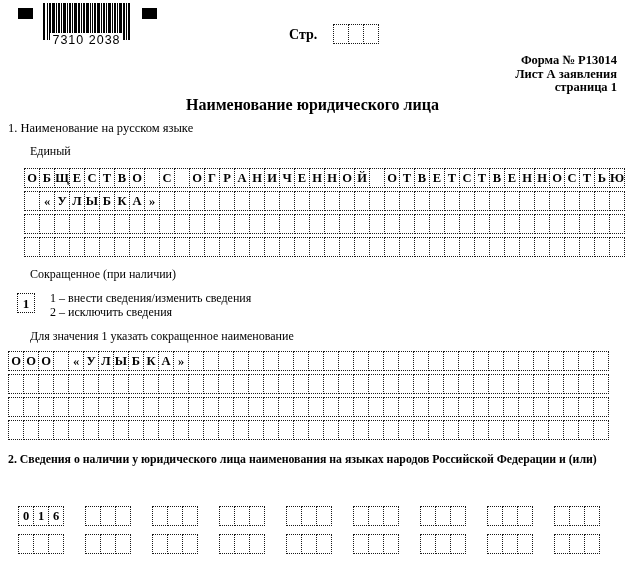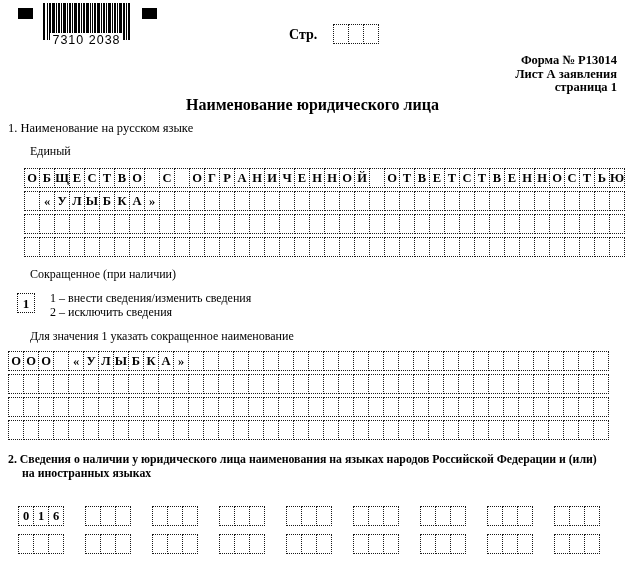--- a/index.html
+++ b/index.html
@@ -135,21 +135,20 @@
 
   <div class="abs" id="grid-short">
       <div class="grid-row"><span class="cell">О</span><span class="cell">О</span><span class="cell">О</span><span class="cell"></span><span class="cell">«</span><span class="cell">У</span><span class="cell">Л</span><span class="cell">Ы</span><span class="cell">Б</span><span class="cell">К</span><span class="cell">А</span><span class="cell">»</span><span class="cell"></span><span class="cell"></span><span class="cell"></span><span class="cell"></span><span class="cell"></span><span class="cell"></span><span class="cell"></span><span class="cell"></span><span class="cell"></span><span class="cell"></span><span class="cell"></span><span class="cell"></span><span class="cell"></span><span class="cell"></span><span class="cell"></span><span class="cell"></span><span class="cell"></span><span class="cell"></span><span class="cell"></span><span class="cell"></span><span class="cell"></span><span class="cell"></span><span class="cell"></span><span class="cell"></span><span class="cell"></span><span class="cell"></span><span class="cell"></span><span class="cell"></span></div>
       <div class="grid-row"><span class="cell"></span><span class="cell"></span><span class="cell"></span><span class="cell"></span><span class="cell"></span><span class="cell"></span><span class="cell"></span><span class="cell"></span><span class="cell"></span><span class="cell"></span><span class="cell"></span><span class="cell"></span><span class="cell"></span><span class="cell"></span><span class="cell"></span><span class="cell"></span><span class="cell"></span><span class="cell"></span><span class="cell"></span><span class="cell"></span><span class="cell"></span><span class="cell"></span><span class="cell"></span><span class="cell"></span><span class="cell"></span><span class="cell"></span><span class="cell"></span><span class="cell"></span><span class="cell"></span><span class="cell"></span><span class="cell"></span><span class="cell"></span><span class="cell"></span><span class="cell"></span><span class="cell"></span><span class="cell"></span><span class="cell"></span><span class="cell"></span><span class="cell"></span><span class="cell"></span></div>
       <div class="grid-row"><span class="cell"></span><span class="cell"></span><span class="cell"></span><span class="cell"></span><span class="cell"></span><span class="cell"></span><span class="cell"></span><span class="cell"></span><span class="cell"></span><span class="cell"></span><span class="cell"></span><span class="cell"></span><span class="cell"></span><span class="cell"></span><span class="cell"></span><span class="cell"></span><span class="cell"></span><span class="cell"></span><span class="cell"></span><span class="cell"></span><span class="cell"></span><span class="cell"></span><span class="cell"></span><span class="cell"></span><span class="cell"></span><span class="cell"></span><span class="cell"></span><span class="cell"></span><span class="cell"></span><span class="cell"></span><span class="cell"></span><span class="cell"></span><span class="cell"></span><span class="cell"></span><span class="cell"></span><span class="cell"></span><span class="cell"></span><span class="cell"></span><span class="cell"></span><span class="cell"></span></div>
       <div class="grid-row"><span class="cell"></span><span class="cell"></span><span class="cell"></span><span class="cell"></span><span class="cell"></span><span class="cell"></span><span class="cell"></span><span class="cell"></span><span class="cell"></span><span class="cell"></span><span class="cell"></span><span class="cell"></span><span class="cell"></span><span class="cell"></span><span class="cell"></span><span class="cell"></span><span class="cell"></span><span class="cell"></span><span class="cell"></span><span class="cell"></span><span class="cell"></span><span class="cell"></span><span class="cell"></span><span class="cell"></span><span class="cell"></span><span class="cell"></span><span class="cell"></span><span class="cell"></span><span class="cell"></span><span class="cell"></span><span class="cell"></span><span class="cell"></span><span class="cell"></span><span class="cell"></span><span class="cell"></span><span class="cell"></span><span class="cell"></span><span class="cell"></span><span class="cell"></span><span class="cell"></span></div>
     </div>
 
   <div class="abs" id="sec2-heading">
     <div class="line1">2. Сведения о наличии у юридического лица наименования на языках народов Российской Федерации и (или)</div>
-    <div class="line2">на иностранных языках</div>
   </div>
 
 
   <div class="abs" id="code-grid">
       <div class="code-row"><span class="code-group"><span class="cell" style="width: 16px;">0</span><span class="cell" style="width: 16px;">1</span><span class="cell" style="width: 16px;">6</span></span><span class="code-group"><span class="cell" style="width: 16px;"></span><span class="cell" style="width: 16px;"></span><span class="cell" style="width: 16px;"></span></span><span class="code-group"><span class="cell" style="width: 16px;"></span><span class="cell" style="width: 16px;"></span><span class="cell" style="width: 16px;"></span></span><span class="code-group"><span class="cell" style="width: 16px;"></span><span class="cell" style="width: 16px;"></span><span class="cell" style="width: 16px;"></span></span><span class="code-group"><span class="cell" style="width: 16px;"></span><span class="cell" style="width: 16px;"></span><span class="cell" style="width: 16px;"></span></span><span class="code-group"><span class="cell" style="width: 16px;"></span><span class="cell" style="width: 16px;"></span><span class="cell" style="width: 16px;"></span></span><span class="code-group"><span class="cell" style="width: 16px;"></span><span class="cell" style="width: 16px;"></span><span class="cell" style="width: 16px;"></span></span><span class="code-group"><span class="cell" style="width: 16px;"></span><span class="cell" style="width: 16px;"></span><span class="cell" style="width: 16px;"></span></span><span class="code-group"><span class="cell" style="width: 16px;"></span><span class="cell" style="width: 16px;"></span><span class="cell" style="width: 16px;"></span></span></div>
       <div class="code-row"><span class="code-group"><span class="cell" style="width: 16px;"></span><span class="cell" style="width: 16px;"></span><span class="cell" style="width: 16px;"></span></span><span class="code-group"><span class="cell" style="width: 16px;"></span><span class="cell" style="width: 16px;"></span><span class="cell" style="width: 16px;"></span></span><span class="code-group"><span class="cell" style="width: 16px;"></span><span class="cell" style="width: 16px;"></span><span class="cell" style="width: 16px;"></span></span><span class="code-group"><span class="cell" style="width: 16px;"></span><span class="cell" style="width: 16px;"></span><span class="cell" style="width: 16px;"></span></span><span class="code-group"><span class="cell" style="width: 16px;"></span><span class="cell" style="width: 16px;"></span><span class="cell" style="width: 16px;"></span></span><span class="code-group"><span class="cell" style="width: 16px;"></span><span class="cell" style="width: 16px;"></span><span class="cell" style="width: 16px;"></span></span><span class="code-group"><span class="cell" style="width: 16px;"></span><span class="cell" style="width: 16px;"></span><span class="cell" style="width: 16px;"></span></span><span class="code-group"><span class="cell" style="width: 16px;"></span><span class="cell" style="width: 16px;"></span><span class="cell" style="width: 16px;"></span></span><span class="code-group"><span class="cell" style="width: 16px;"></span><span class="cell" style="width: 16px;"></span><span class="cell" style="width: 16px;"></span></span></div>
     </div>
 
 </div>
 

